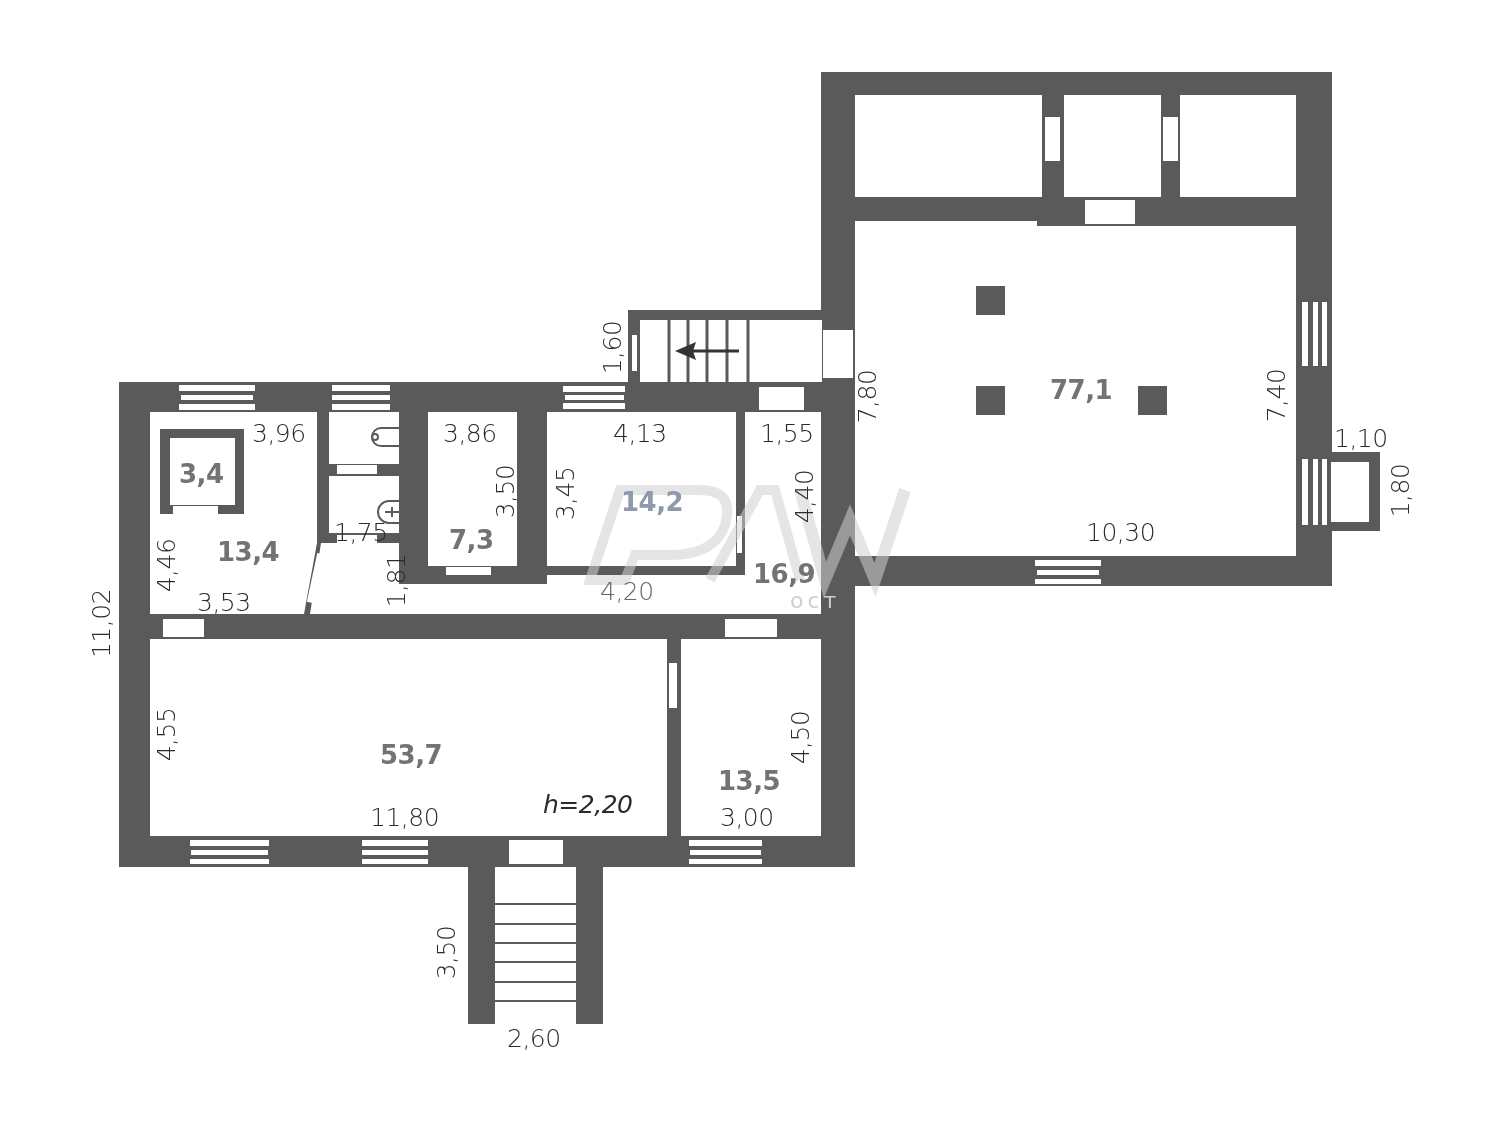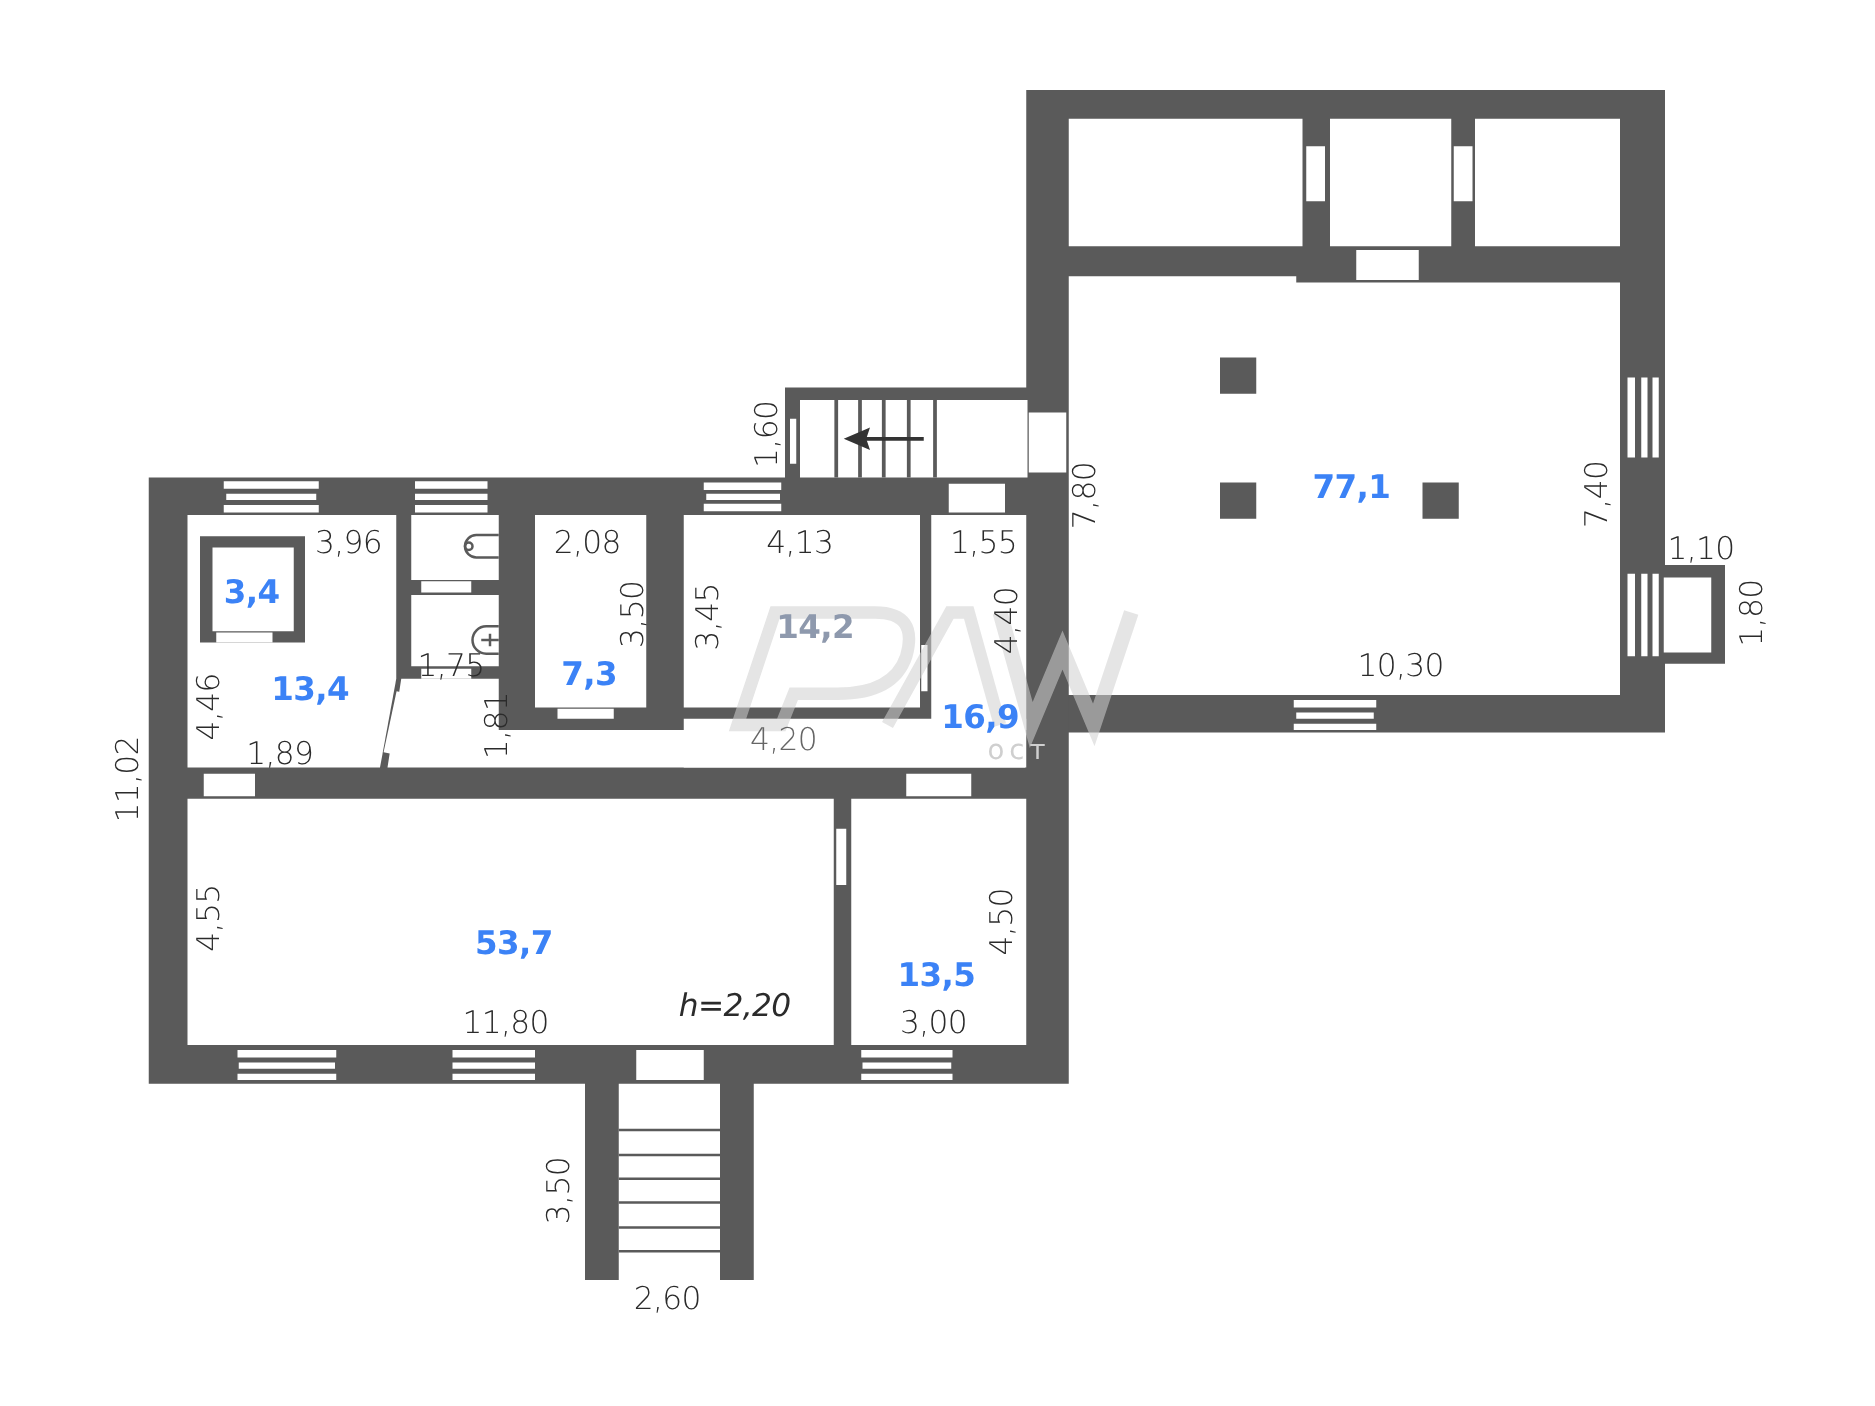--- a/index.html
+++ b/index.html
@@ -4,21 +4,21 @@
 <style>
   html, body { margin: 0; padding: 0; background: #ffffff; }
   body { width: 1500px; height: 1125px; position: relative; overflow: hidden;
          font-family: "DejaVu Sans", sans-serif; }
   svg { position: absolute; left: 0; top: 0; }
   .wall { fill: #5a5a5a; }
   .room { fill: #ffffff; }
   .win  { fill: #ffffff; }
   .lbl { position: absolute; white-space: nowrap; line-height: 1; }
   .dim { font-size: 25px; color: #2b2b2b; font-weight: 300; letter-spacing: -0.5px; }
-  .area { font-size: 26px; color: #3b82f6; font-weight: bold; letter-spacing: -0.5px; }
+  .area { font-size: 26px; color: #737373; font-weight: bold; letter-spacing: -0.5px; }
   .area-faded { color: #8e99ad; }
   .rot { transform-origin: center center; transform: rotate(-90deg); }
   .h { font-style: italic; }
   .wm { position: absolute; left: 560px; top: 480px; width: 360px; height: 130px;
         pointer-events: none; opacity: 0.55; }
   .wm-text { position: absolute; left: 790px; top: 588px; font-size: 22px;
              color: #cfcfcf; letter-spacing: 4px; }
 </style>
 </head>
 <body>
@@ -175,23 +175,23 @@
 <div class="lbl area" style="left:179px;top:461px;">3,4</div>
 <div class="lbl area" style="left:217px;top:539px;">13,4</div>
 <div class="lbl area" style="left:449px;top:527px;">7,3</div>
 <div class="lbl area area-faded" style="left:621px;top:489px;">14,2</div>
 <div class="lbl area" style="left:753px;top:561px;">16,9</div>
 <div class="lbl area" style="left:1050px;top:377px;">77,1</div>
 <div class="lbl area" style="left:380px;top:726px;margin-top:16px;">53,7</div>
 <div class="lbl area" style="left:718px;top:768px;">13,5</div>
 
 <div class="lbl dim" style="left:252px;top:421px;">3,96</div>
-<div class="lbl dim" style="left:197px;top:590px;">1,89</div>
+<div class="lbl dim" style="left:197px;top:590px;">3,53</div>
 <div class="lbl dim" style="left:334px;top:520px;">1,75</div>
-<div class="lbl dim" style="left:443px;top:421px;">2,08</div>
+<div class="lbl dim" style="left:443px;top:421px;">3,86</div>
 <div class="lbl dim" style="left:613px;top:421px;">4,13</div>
 <div class="lbl dim" style="left:760px;top:421px;">1,55</div>
 <div class="lbl dim" style="left:600px;top:579px;color:#666;">4,20</div>
 <div class="lbl dim" style="left:1058px;top:520px;margin-left:28px;">10,30</div>
 <div class="lbl dim" style="left:1334px;top:426px;">1,10</div>
 <div class="lbl dim" style="left:370px;top:805px;">11,80</div>
 <div class="lbl dim h" style="left:543px;top:792px;">h=2,20</div>
 <div class="lbl dim" style="left:720px;top:805px;">3,00</div>
 <div class="lbl dim" style="left:507px;top:1026px;">2,60</div>
 

